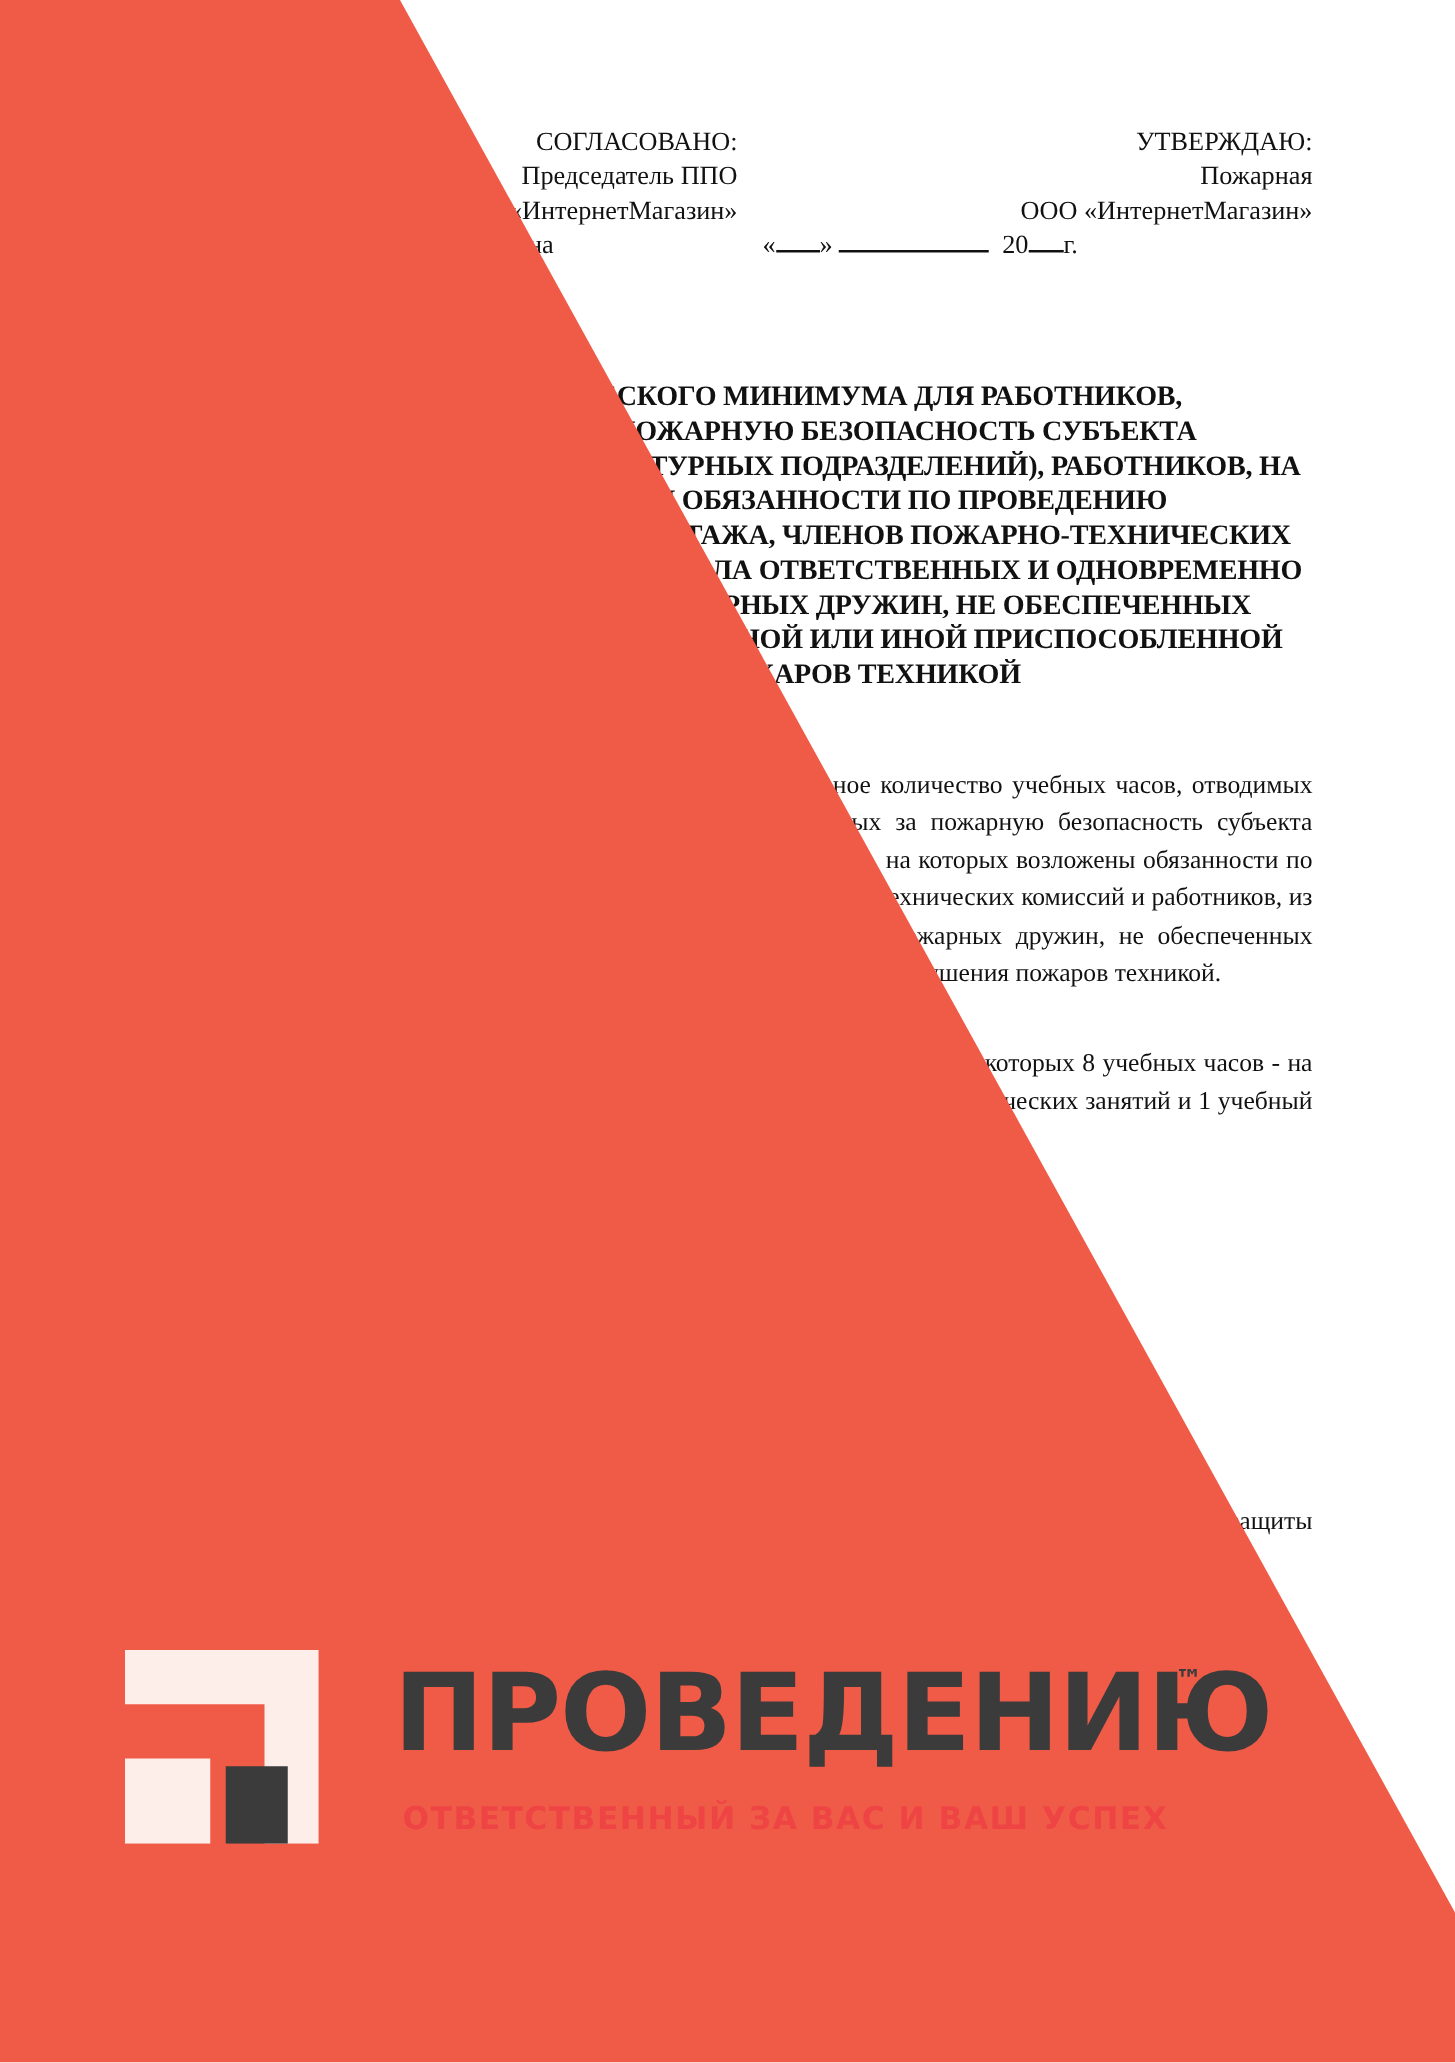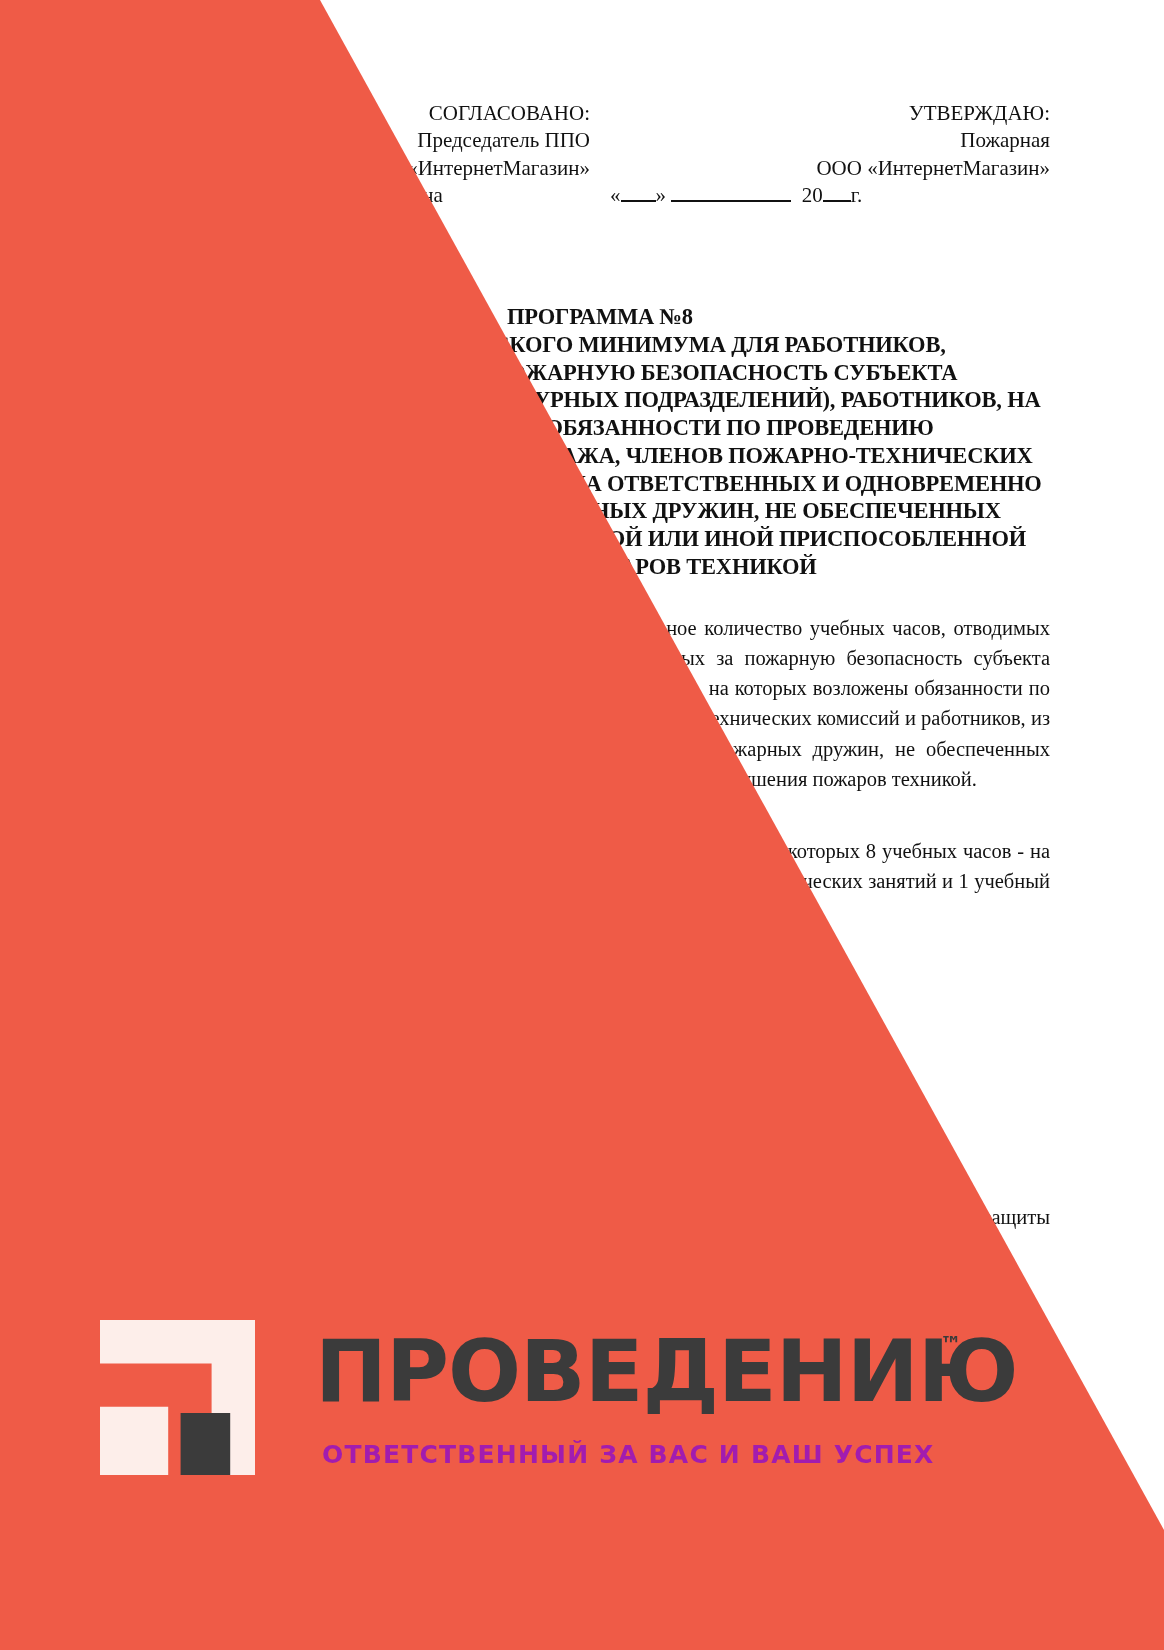--- a/index.html
+++ b/index.html
@@ -163,21 +163,21 @@
     font-size:22px;
     color:#3b3b3b;
   }
   #logo-tagline{
     position:absolute;
     left:222px;top:122px;
     font-family:"DejaVu Sans", sans-serif;
     font-weight:bold;
     font-size:25px;
     letter-spacing:1.2px;
-    color:#a21caf;
+    color:#ef4444;
     white-space:nowrap;
   }
 </style>
 </head>
 <body>
 
 <div id="page">
 
   <div class="doc">
 
@@ -217,21 +217,20 @@
           <span>&nbsp;&nbsp;</span>
           <span>20</span>
           <span class="rule w28"></span>
           <span>г.</span>
         </div>
       </div>
 
     </div>
 
     <div class="title-block">
-      <span class="title-no">ПРОГРАММА №8</span>
       <span class="title-main">ПОЖАРНО-ТЕХНИЧЕСКОГО МИНИМУМА ДЛЯ РАБОТНИКОВ, ОТВЕТСТВЕННЫХ ЗА ПОЖАРНУЮ БЕЗОПАСНОСТЬ СУБЪЕКТА ХОЗЯЙСТВОВАНИЯ (ЕГО СТРУКТУРНЫХ ПОДРАЗДЕЛЕНИЙ), РАБОТНИКОВ, НА КОТОРЫХ ВОЗЛОЖЕНЫ ОБЯЗАННОСТИ ПО ПРОВЕДЕНИЮ ПРОТИВОПОЖАРНОГО ИНСТРУКТАЖА, ЧЛЕНОВ ПОЖАРНО-ТЕХНИЧЕСКИХ КОМИССИЙ И РАБОТНИКОВ ИЗ ЧИСЛА ОТВЕТСТВЕННЫХ И ОДНОВРЕМЕННО ЯВЛЯЮЩИХСЯ ЧЛЕНАМИ ПОЖАРНЫХ ДРУЖИН, НЕ ОБЕСПЕЧЕННЫХ ПОЖАРНОЙ АВАРИЙНО-СПАСАТЕЛЬНОЙ ИЛИ ИНОЙ ПРИСПОСОБЛЕННОЙ ДЛЯ ТУШЕНИЯ ПОЖАРОВ ТЕХНИКОЙ</span>
     </div>
 
     <div class="para" id="para1">Настоящая программа определяет темы и минимальное количество учебных часов, отводимых на их изучение, при подготовке работников, ответственных за пожарную безопасность субъекта хозяйствования (его структурных подразделений), работников, на которых возложены обязанности по проведению противопожарного инструктажа, членов пожарно-технических комиссий и работников, из числа ответственных и одновременно являющихся членами пожарных дружин, не обеспеченных пожарной аварийно-спасательной или иной приспособленной для тушения пожаров техникой.</div>
 
     <div class="para" id="para2">Обучение проводится в количестве не менее 10 учебных часов, из которых 8 учебных часов - на проведение теоретических занятий, 1 учебный час - на проведение практических занятий и 1 учебный час - на проведение проверки знаний.</div>
 
     <div class="sec-head">Тематический план и содержание программы (8 часов теоретических занятий)</div>
 
     <div class="theme-list">

